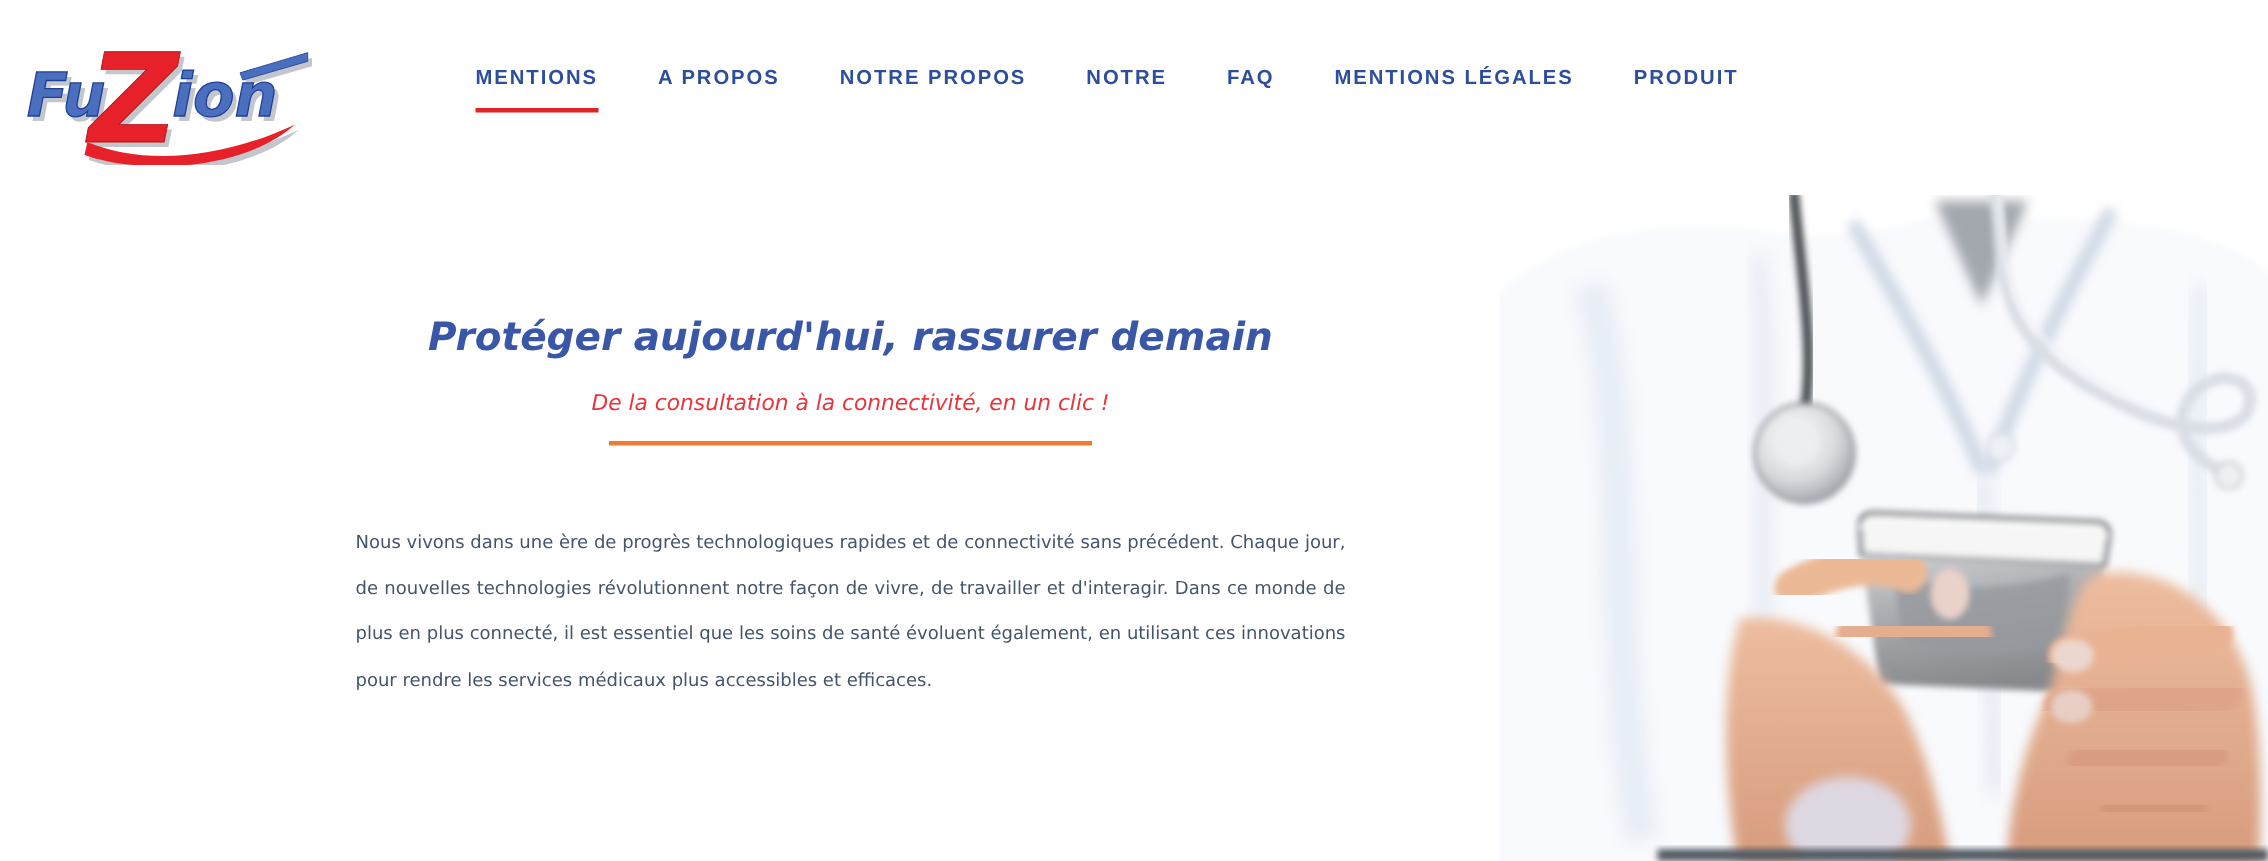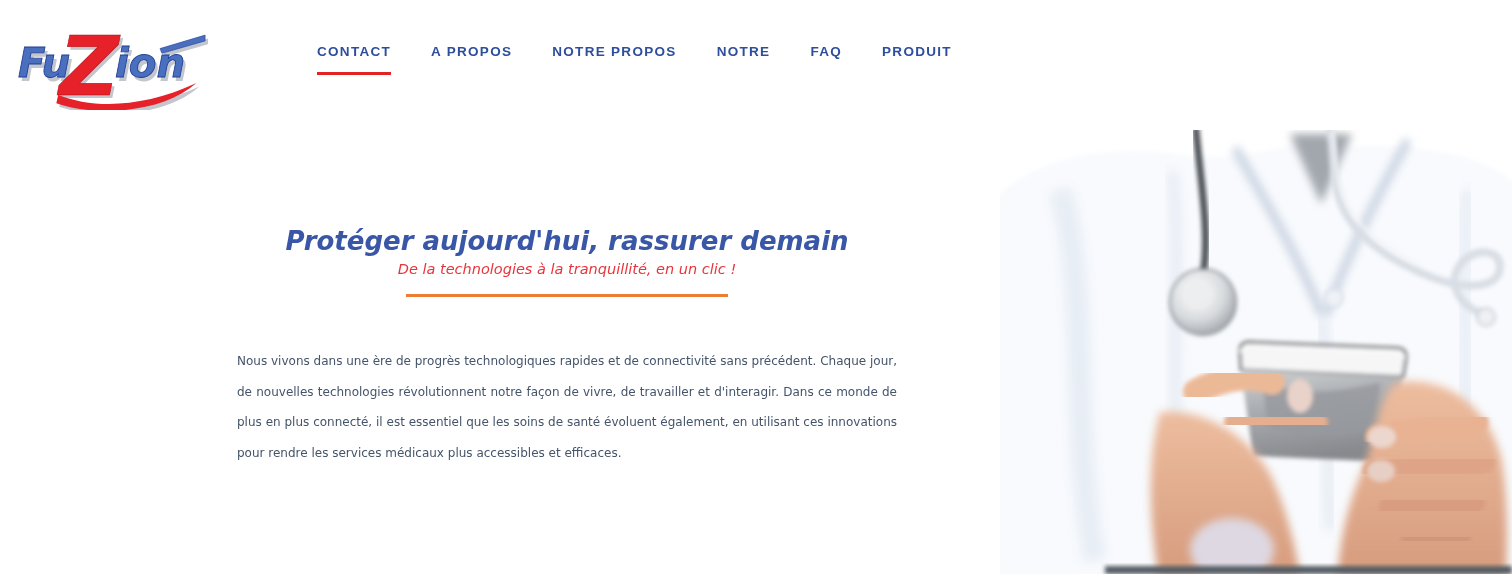--- a/index.html
+++ b/index.html
@@ -16,21 +16,21 @@
   .nav a { display:inline-block; text-decoration:none; color:#2d4e9c;
            font-family:"Liberation Sans",sans-serif; font-weight:700; font-size:13.5px;
            letter-spacing:1.3px; padding-bottom:13px; border-bottom:3px solid transparent;
            cursor:pointer; white-space:nowrap; }
   .nav a.active { border-bottom-color:#e02424; }
 
   
   .hero { position:absolute; top:130px; left:0; width:1512px; height:444px; background:#fff; }
   .hero-content { position:absolute; left:237px; top:0; width:660px; height:444px; }
 
-  .hero-title { position:absolute; top:96px; left:0; width:660px; text-align:center;
+  .hero-title { position:absolute; top:80px; left:0; width:660px; text-align:center;
                 color:#3a57a7; font-size:26px; font-weight:700; font-style:italic;
                 font-family:"DejaVu Sans","Liberation Sans",sans-serif; }
   .hero-subtitle { position:absolute; top:131px; left:0; width:660px; text-align:center;
                    color:#e8353c; font-size:14.5px; font-style:italic; }
   .hero-divider { position:absolute; top:164px; left:169px; width:322px; height:3px;
                   background:#ed7d31; }
   .hero-paragraph { position:absolute; top:216px; left:0; width:660px;
                     color:#44546a; font-size:12px; line-height:30.5px; text-align:justify; }
 
   
@@ -60,34 +60,35 @@
           <path d="M44,84 C80,99 132,98 188,72 C152,104 82,107 42,93 Z" fill="#e62129"></path>
 
           <text x="2" y="66" font-size="42" fill="#4a6fbf" stroke="#1f3f96" stroke-width="0.9">Fu</text>
           <text x="103" y="66" font-size="42" fill="#4a6fbf" stroke="#1f3f96" stroke-width="0.9">ion</text>
           <path d="M150,36 L197,22 L197,28 L152,41 Z" fill="#4a6fbf" stroke="#1f3f96" stroke-width="0.6"></path>
         </g>
       </svg>
     </a>
 
     <nav class="nav">
-      <a class="active">CONTACT</a>
+      <a class="active">MENTIONS</a>
       <a>A PROPOS</a>
       <a>NOTRE PROPOS</a>
       <a>NOTRE</a>
       <a>FAQ</a>
+      <a>MENTIONS LÉGALES</a>
       <a>PRODUIT</a>
     </nav>
   </header>
 
   <section class="hero">
 
     <div class="hero-content">
       <h1 class="hero-title">Protéger aujourd'hui, rassurer demain</h1>
-      <div class="hero-subtitle">De la technologies à la tranquillité, en un clic !</div>
+      <div class="hero-subtitle">De la consultation à la connectivité, en un clic !</div>
       <div class="hero-divider"></div>
       <p class="hero-paragraph">Nous vivons dans une ère de progrès technologiques rapides et de connectivité sans précédent. Chaque jour, de nouvelles technologies révolutionnent notre façon de vivre, de travailler et d'interagir. Dans ce monde de plus en plus connecté, il est essentiel que les soins de santé évoluent également, en utilisant ces innovations pour rendre les services médicaux plus accessibles et efficaces.</p>
     </div>
 
     <div class="hero-photo">
       <svg viewBox="0 0 512 444">
         <defs>
           <filter id="b2" x="-30%" y="-30%" width="160%" height="160%">
               <feGaussianBlur stdDeviation="2"></feGaussianBlur>
             </filter>

